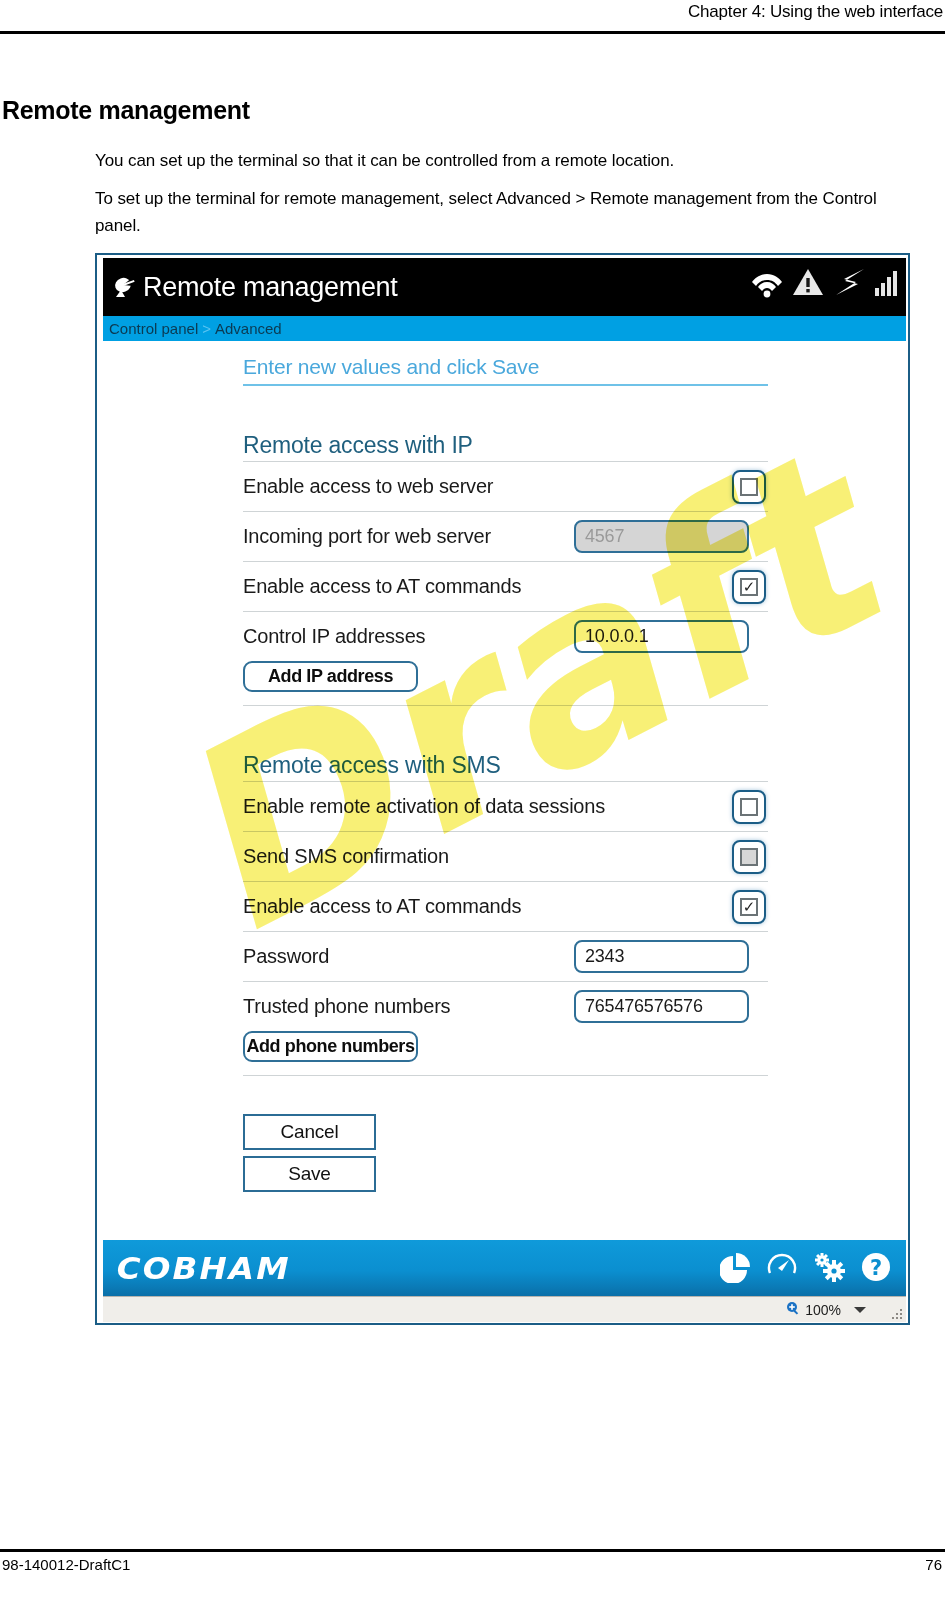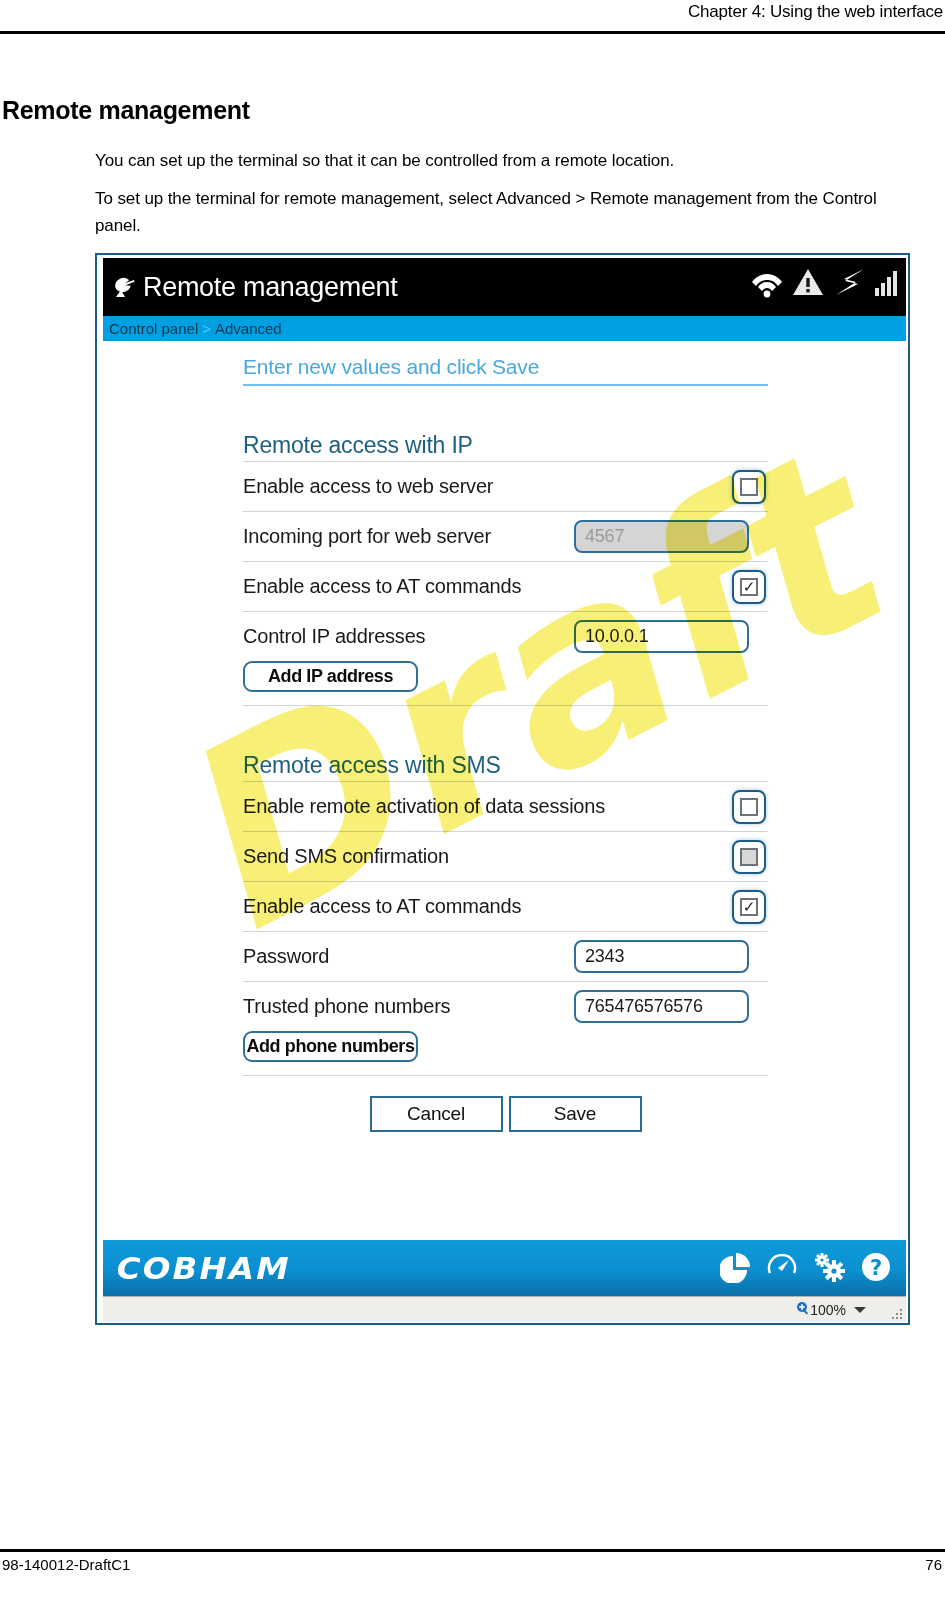--- a/index.html
+++ b/index.html
@@ -229,21 +229,22 @@
     height: 44px;
     align-items: flex-start;
     border-bottom: 1px solid #cfd4d6;
   }
   .addrow.last { border-bottom: 1px solid #cfd4d6; }
 
   .action-row {
     display: flex;
     justify-content: center;
     gap: 6px;
-    margin-top: 20px;
+    margin-top: 38px;
+    flex-direction: column;
   }
   .abtn {
     width: 133px; height: 36px;
     border: 2px solid #2b6c95;
     background: #ffffff;
     box-sizing: border-box;
     display: flex; align-items: center; justify-content: center;
     font-size: 19px;
     color: #111;
     letter-spacing: -0.2px;
@@ -284,20 +285,21 @@
     background: #f0eeea;
     border-top: 1px solid #b6b3ae;
     box-sizing: border-box;
     display: flex;
     align-items: center;
     justify-content: flex-end;
   }
   .zoom-group {
     display: flex;
     align-items: center;
+    gap: 5px;
     font-size: 14px;
     color: #1d1d1d;
     margin-right: 40px;
   }
   .zoom-caret {
     width: 0; height: 0;
     border-left: 6px solid transparent;
     border-right: 6px solid transparent;
     border-top: 6px solid #3a3a3a;
     margin-left: 8px;

